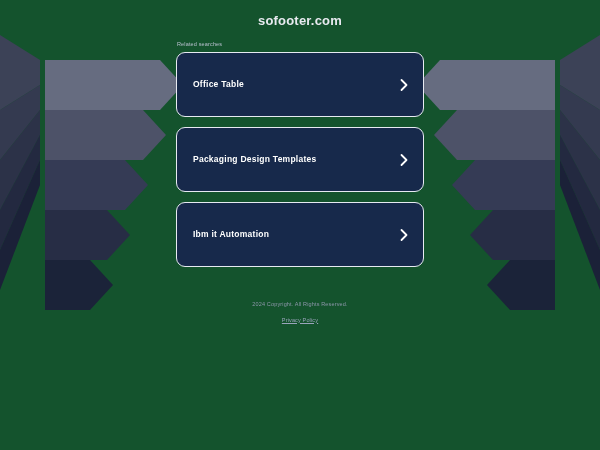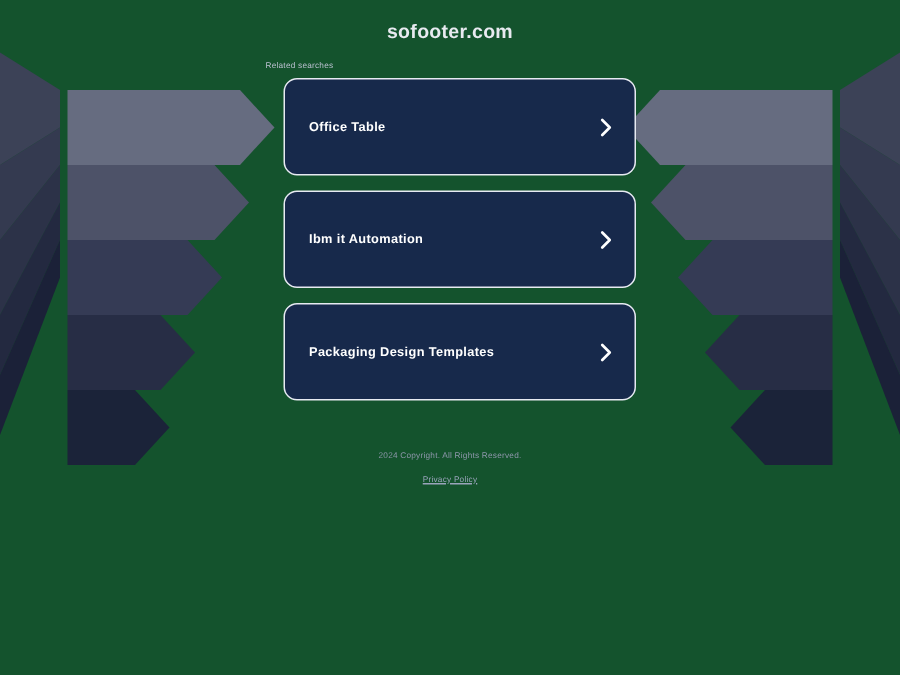--- a/index.html
+++ b/index.html
@@ -78,21 +78,20 @@
     height: 65px;
     margin-bottom: 10px;
     border: 1.6px solid #e7eaf2;
     border-radius: 9px;
     background: #17294b;
     display: flex;
     align-items: center;
     justify-content: space-between;
     padding: 0 14px 0 16px;
     cursor: pointer;
-    margin-left: 13px;
   }
   .card:last-child { margin-bottom: 0; }
 
   .card-label {
     font-size: 8.5px;
     font-weight: 700;
     letter-spacing: .25px;
     color: #ffffff;
     line-height: 1.1;
   }
@@ -184,37 +183,37 @@
       <div class="card">
         <span class="card-label">Office Table</span>
         <span class="card-chevron">
           <svg viewBox="0 0 10 14" xmlns="http://www.w3.org/2000/svg">
             <polyline points="2.5,2 7.5,7 2.5,12" fill="none" stroke="#ffffff" stroke-width="1.8" stroke-linecap="round" stroke-linejoin="round"></polyline>
           </svg>
         </span>
       </div>
 
       <div class="card">
+        <span class="card-label">Packaging Design Templates</span>
+        <span class="card-chevron">
+          <svg viewBox="0 0 10 14" xmlns="http://www.w3.org/2000/svg">
+            <polyline points="2.5,2 7.5,7 2.5,12" fill="none" stroke="#ffffff" stroke-width="1.8" stroke-linecap="round" stroke-linejoin="round"></polyline>
+          </svg>
+        </span>
+      </div>
+
+      <div class="card">
         <span class="card-label">Ibm it Automation</span>
         <span class="card-chevron">
           <svg viewBox="0 0 10 14" xmlns="http://www.w3.org/2000/svg">
             <polyline points="2.5,2 7.5,7 2.5,12" fill="none" stroke="#ffffff" stroke-width="1.8" stroke-linecap="round" stroke-linejoin="round"></polyline>
           </svg>
         </span>
       </div>
 
-      <div class="card">
-        <span class="card-label">Packaging Design Templates</span>
-        <span class="card-chevron">
-          <svg viewBox="0 0 10 14" xmlns="http://www.w3.org/2000/svg">
-            <polyline points="2.5,2 7.5,7 2.5,12" fill="none" stroke="#ffffff" stroke-width="1.8" stroke-linecap="round" stroke-linejoin="round"></polyline>
-          </svg>
-        </span>
-      </div>
-
     </div>
 
     <div id="footer">
       <div id="copyright">2024 Copyright. All Rights Reserved.</div>
       <a id="privacy-link" href="#">Privacy Policy</a>
     </div>
 
   </div>
 </div>
 

